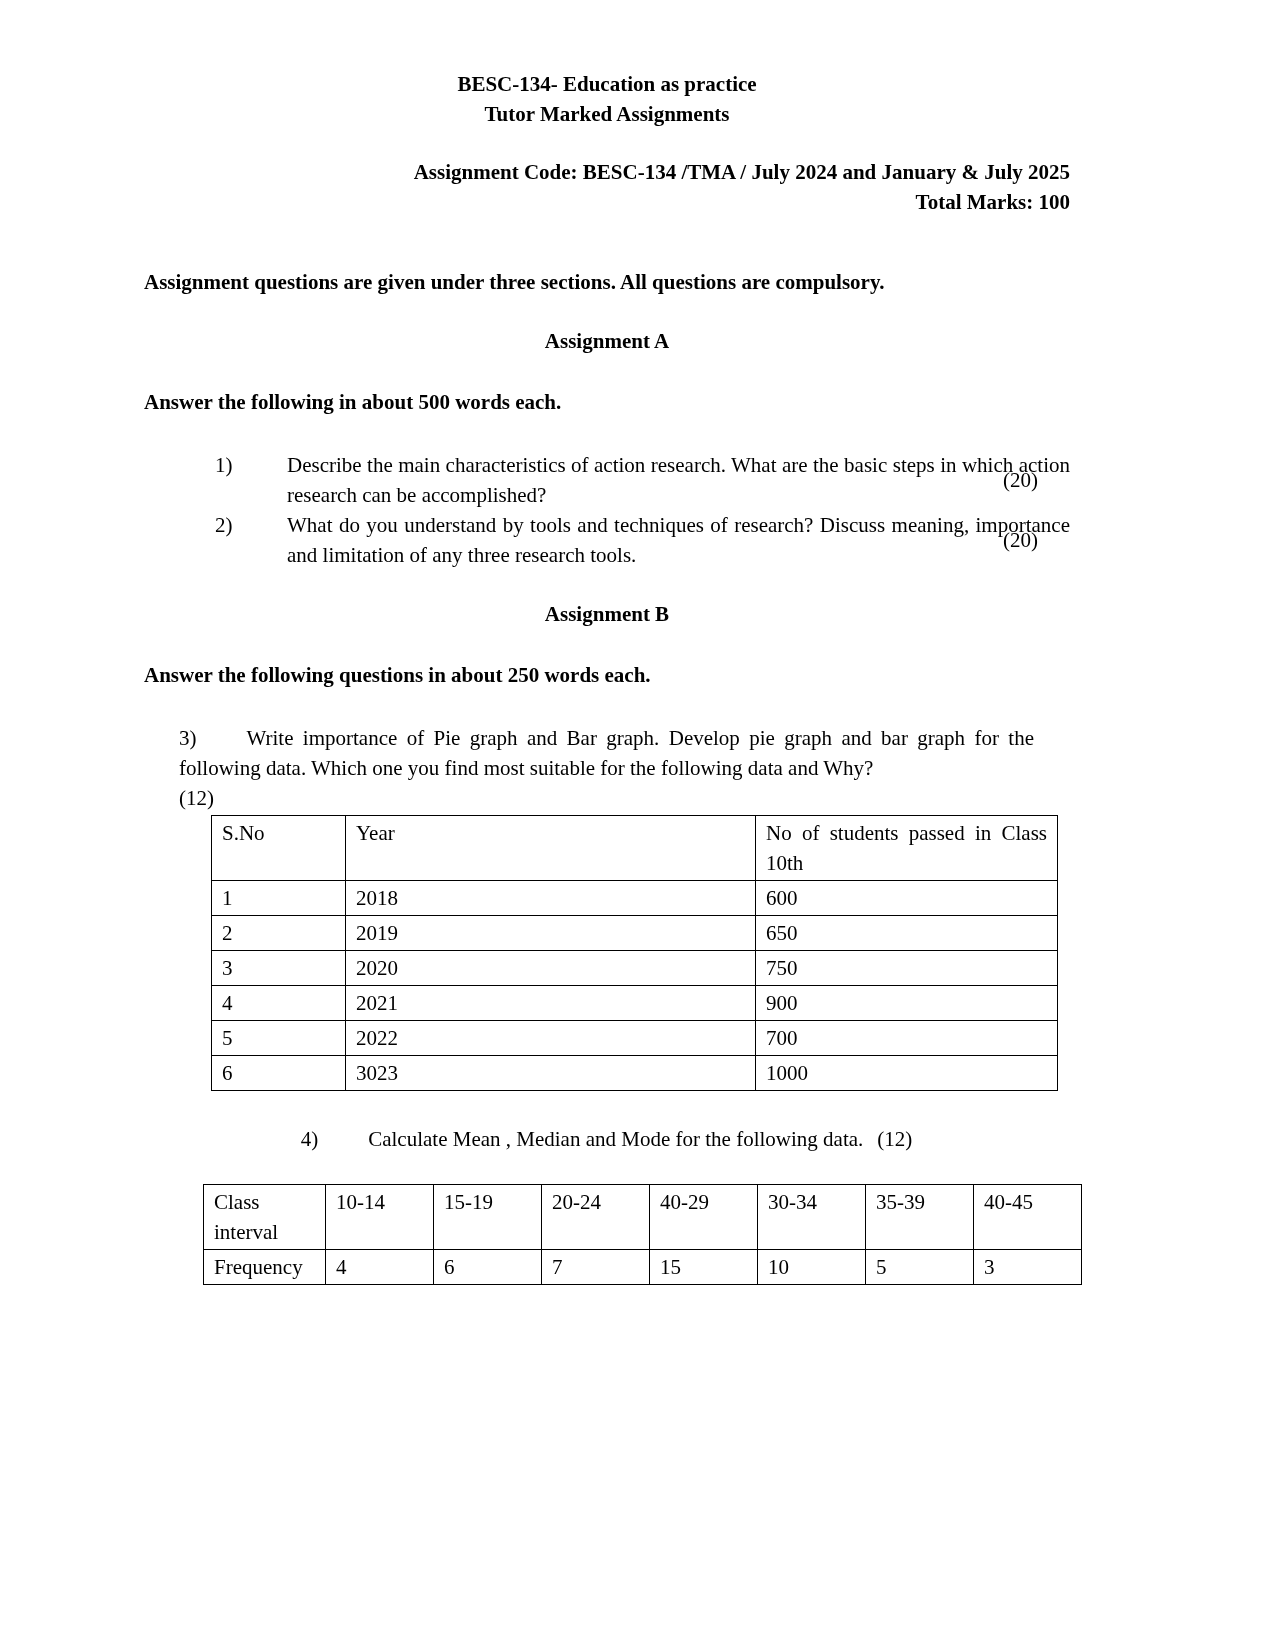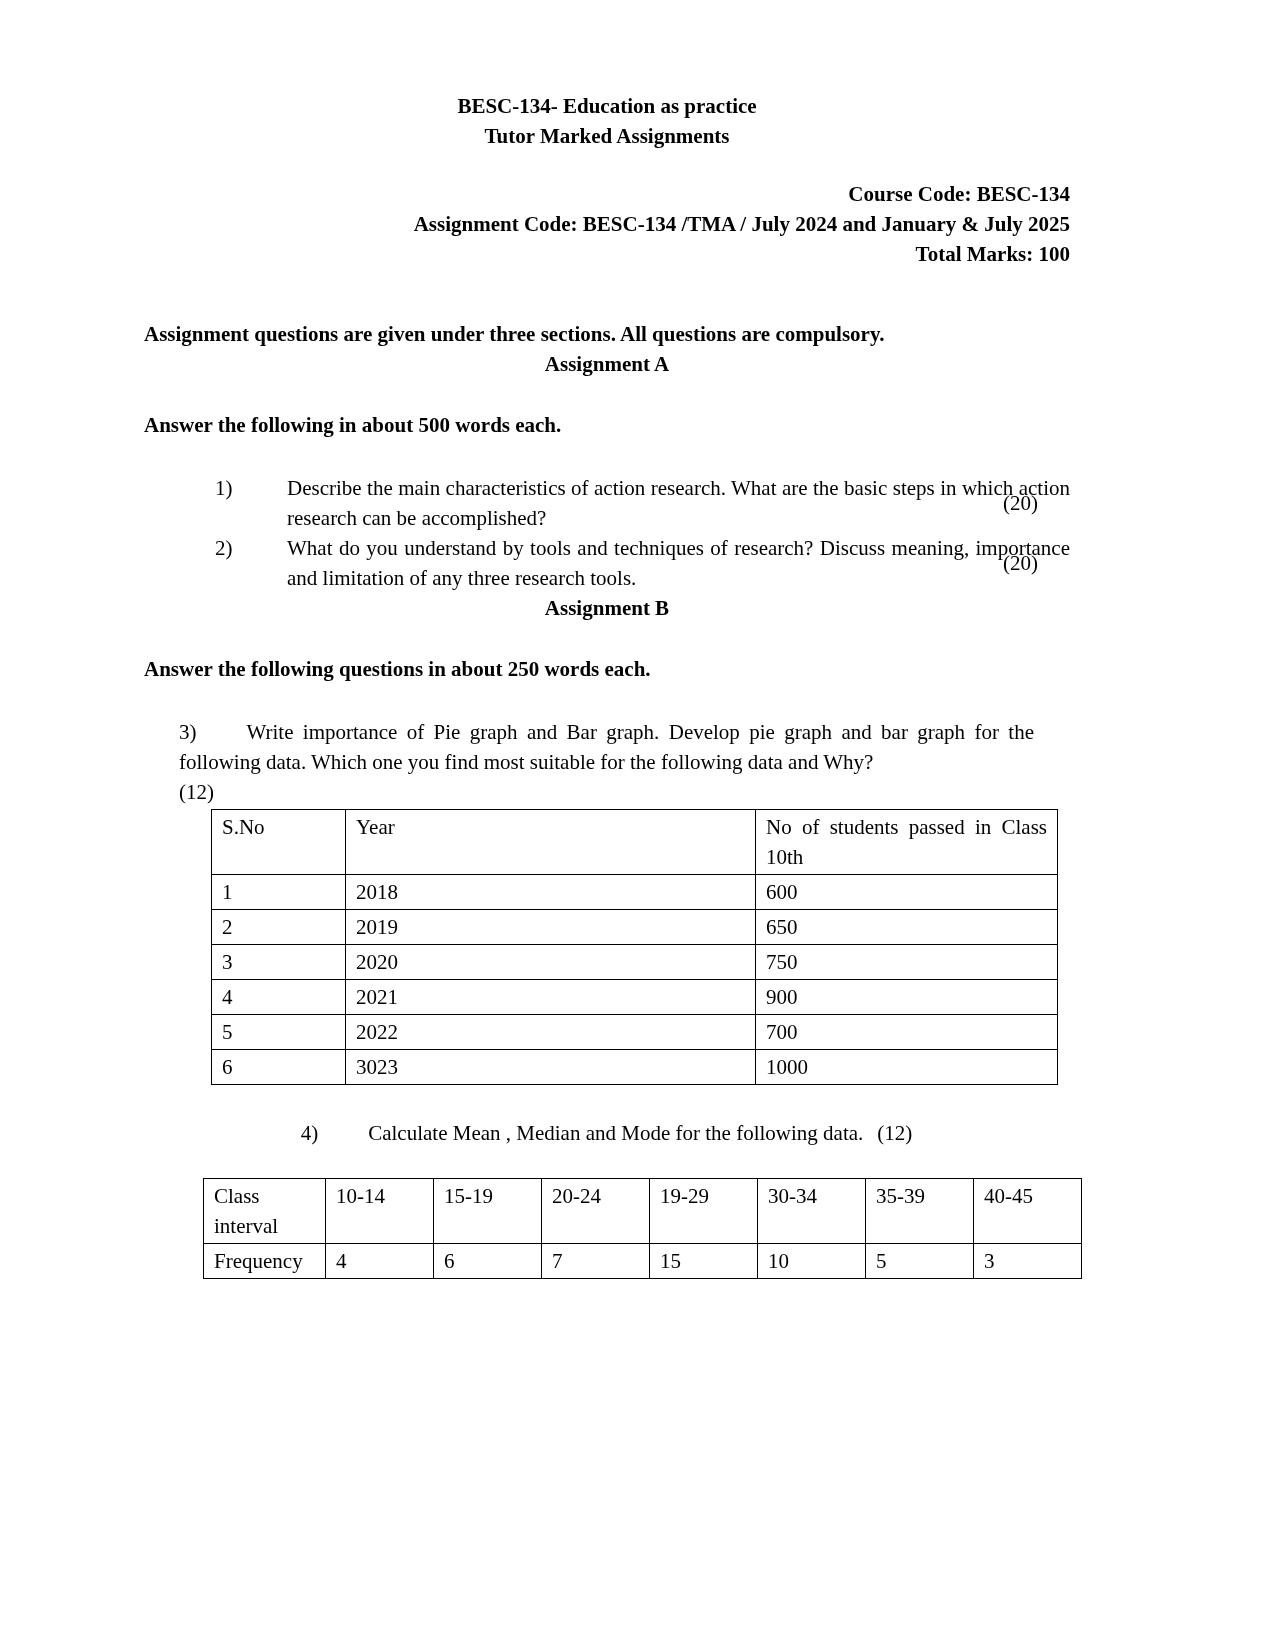--- a/index.html
+++ b/index.html
@@ -6,28 +6,28 @@
   .page {
     position: relative;
     width: 1275px;
     height: 1650px;
     box-sizing: border-box;
     background: #ffffff;
     color: #000000;
     font-family: "Liberation Serif", serif;
     font-size: 21px;
     line-height: 30px;
-    padding: 91px 205px 40px 144px;
+    padding: 69px 205px 40px 144px;
     overflow: hidden;
   }
 
   .title-block { text-align: center; font-weight: bold; }
   .meta-block { text-align: right; font-weight: bold; margin-top: 28px; }
   .intro { font-weight: bold; margin-top: 50px; }
-  .section-heading { text-align: center; font-weight: bold; }
+  .section-heading { text-align: center; font-weight: bold; margin-top: 29px; }
   .instruction { font-weight: bold; margin-top: 31px; }
 
   .q-list { margin-top: 33px; margin-left: 71px; width: 855px; }
   .q-item { position: relative; padding-left: 72px; text-align: justify; }
   .q-item .q-num { position: absolute; left: 0; top: 0; }
   .q-item .q-marks { position: absolute; right: 32px; bottom: 15px; }
 
   .q-para { margin-top: 33px; margin-left: 35px; width: 855px; text-align: justify; }
   .q-para .q-num { display: inline; }
   .q-para .num-gap { display: inline-block; width: 50px; }
@@ -52,21 +52,20 @@
 <body>
 
 <div class="page">
 
   <div class="title-block">
     <div>BESC-134- Education as practice</div>
     <div>Tutor Marked Assignments</div>
   </div>
 
   <div class="meta-block">
-    <div>Course Code: BESC-134</div>
     <div>Assignment Code: BESC-134 /TMA / July 2024 and January &amp; July 2025</div>
     <div>Total Marks: 100</div>
   </div>
 
   <div class="intro">Assignment questions are given under three sections. All questions are compulsory.</div>
 
   <div class="section-heading">Assignment A</div>
 
   <div class="instruction">Answer the following in about 500 words each.</div>
 
@@ -151,21 +150,21 @@
         <col class="col-val">
         <col class="col-val">
         <col class="col-val">
     </colgroup>
     <tbody>
       <tr>
         <td>Class interval</td>
         <td>10-14</td>
         <td>15-19</td>
         <td>20-24</td>
-        <td>19-29</td>
+        <td>40-29</td>
         <td>30-34</td>
         <td>35-39</td>
         <td>40-45</td>
       </tr>
       <tr>
         <td>Frequency</td>
         <td>4</td>
         <td>6</td>
         <td>7</td>
         <td>15</td>

